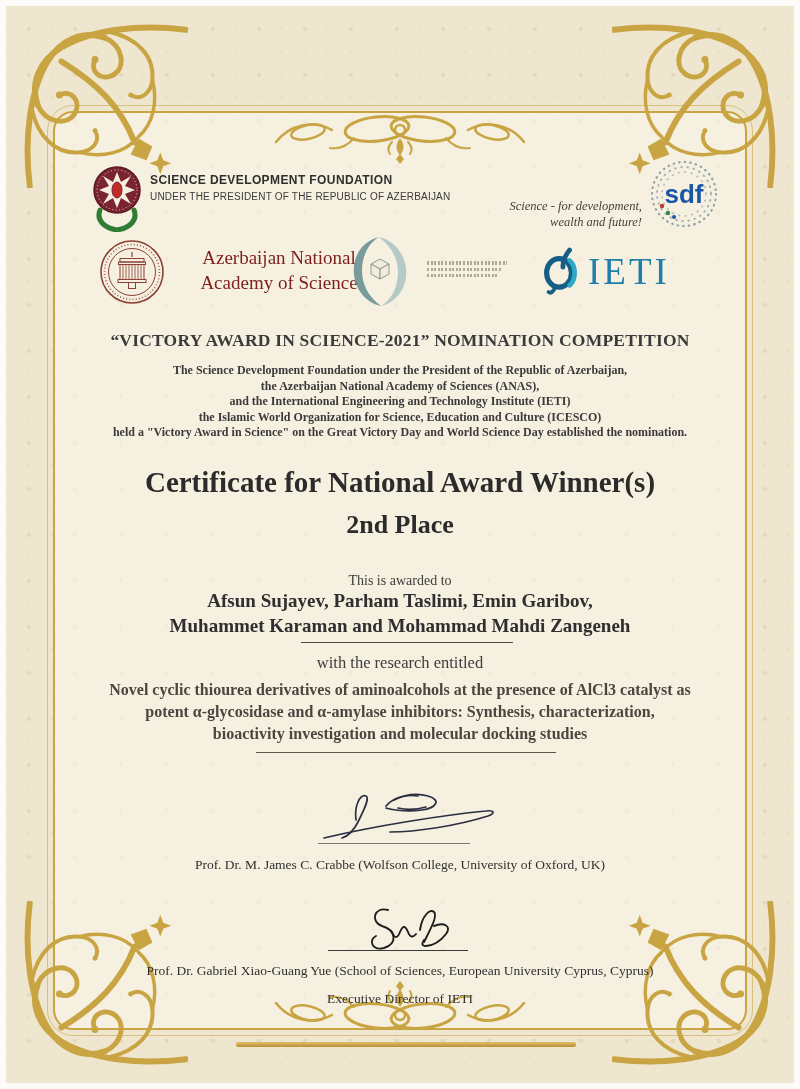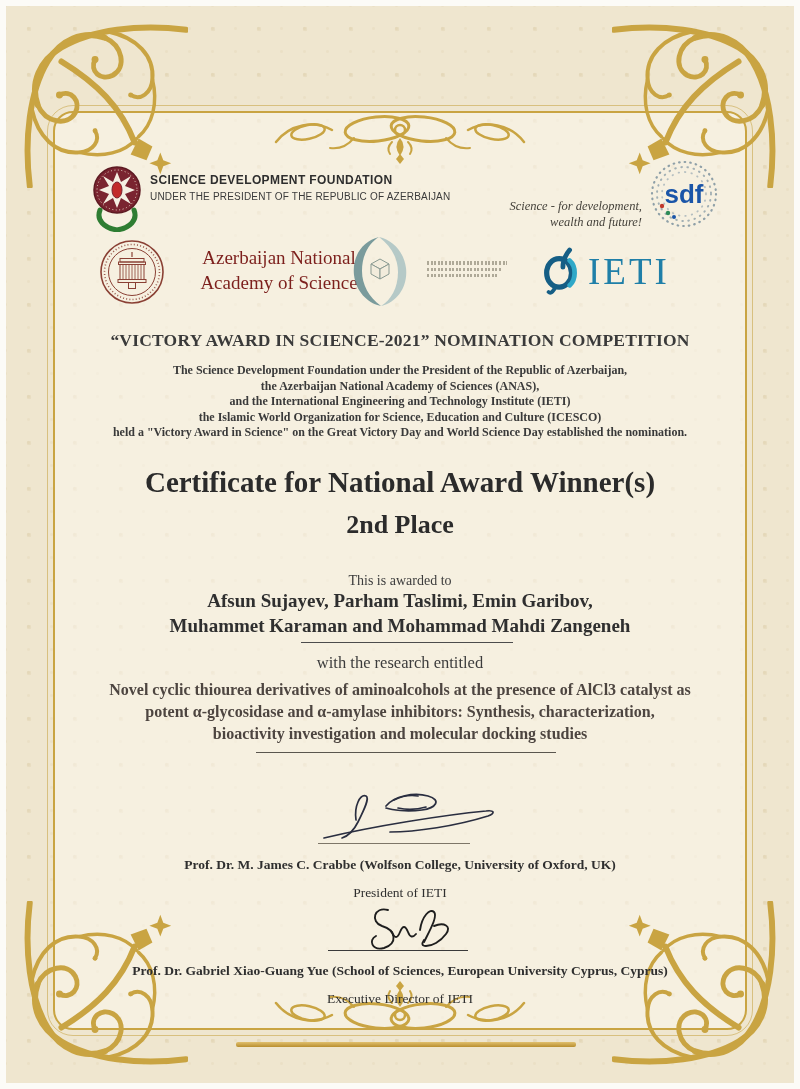--- a/index.html
+++ b/index.html
@@ -71,21 +71,21 @@
   .awarded-to{top:555px;font-size:14px;margin-top:12px;}
   .recipients{top:582px;font-size:19px;font-weight:700;line-height:25px;color:#2f2f2f;}
   .divider{border-top:1.5px solid #4c4c4c;height:0;}
   .div1{top:636px;left:295px;width:212px;}
   .research-intro{top:647px;font-size:16.5px;text-align:center;}
   .research-title{top:673px;font-size:16px;font-weight:700;line-height:22px;color:#4d4540;}
   .div2{top:746px;left:250px;width:300px;border-top-color:#5a564e;}
 
   .sig1{left:288px;top:780px;width:224px;height:58px;}
   .sigline1{top:837px;left:312px;width:152px;border-top:1.5px solid #7d7668;}
-  .sig-name{font-size:13.5px;color:#2f2f2f;font-weight:bold;}
+  .sig-name{font-size:13.5px;color:#2f2f2f;}
   .sig-role{font-size:13.5px;color:#2f2f2f;}
   .n1{top:851px;} .r1{top:879px;}
   .sig2{left:340px;top:896px;width:116px;height:52px;}
   .sigline2{top:944px;left:322px;width:140px;border-top:1.2px solid #3a3a3a;}
   .n2{top:957px;} .r2{top:985px;}
 </style>
 </head>
 <body>
 
 <div class="certificate">
@@ -317,21 +317,20 @@
     <g fill="none" stroke="#2a2e40" stroke-width="1.7" stroke-linecap="round">
       <path d="M62 34 C60 20 66 8 72 10 C76 12 70 24 64 36 C60 44 54 50 48 52"></path>
       <path d="M92 20 C100 10 120 6 134 10 C148 14 142 22 128 24 C112 26 98 24 92 22"></path>
       <path d="M100 14 q12 -6 24 -4"></path>
       <path d="M104 22 q14 3 28 -1"></path>
       <path d="M30 52 C80 40 150 29 192 25 C200 24 202 27 194 30 C162 40 122 46 96 46"></path>
     </g>
   </svg>
   <div class="abs sigline1"></div>
   <div class="abs ctr sig-name n1">Prof. Dr. M. James C. Crabbe (Wolfson College, University of Oxford, UK)</div>
-  <div class="abs ctr sig-role r1">President of IETI</div>
 
   <svg class="abs sig2" viewBox="0 0 116 52">
     <g fill="none" stroke="#1e1e1e" stroke-width="1.9" stroke-linecap="round">
       <path d="M42 8 C28 4 24 20 36 24 C50 28 52 42 38 46 C26 49 22 38 30 34"></path>
       <path d="M46 30 q4 10 8 0 q4 -10 8 0 q3 8 8 2"></path>
       <path d="M74 28 C76 14 84 6 88 10 C92 14 84 28 78 40"></path>
       <path d="M88 24 C98 20 106 24 100 32 C94 40 86 44 80 44 q-6 0 -2 -6"></path>
     </g>
   </svg>
   <div class="abs sigline2"></div>

